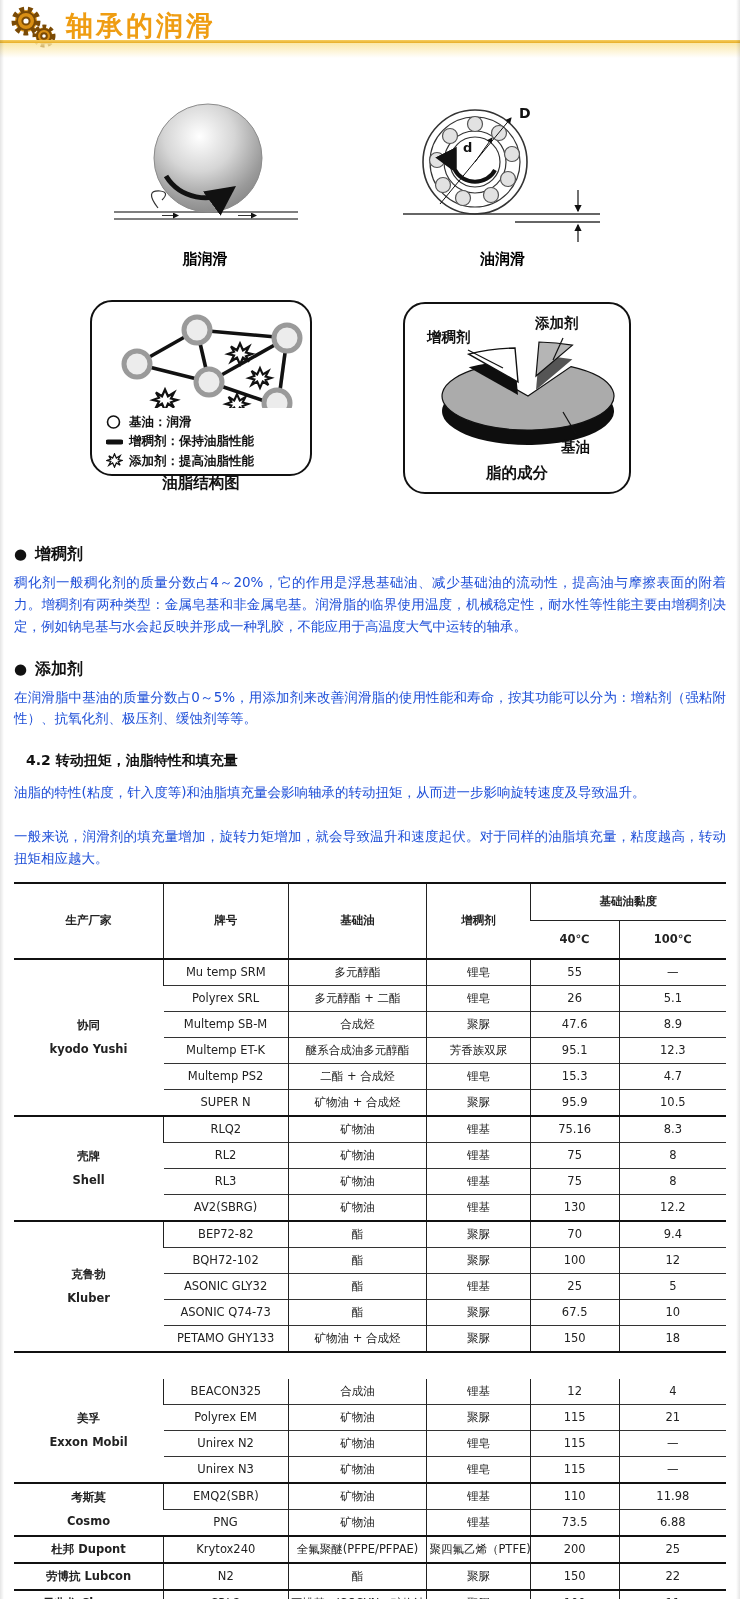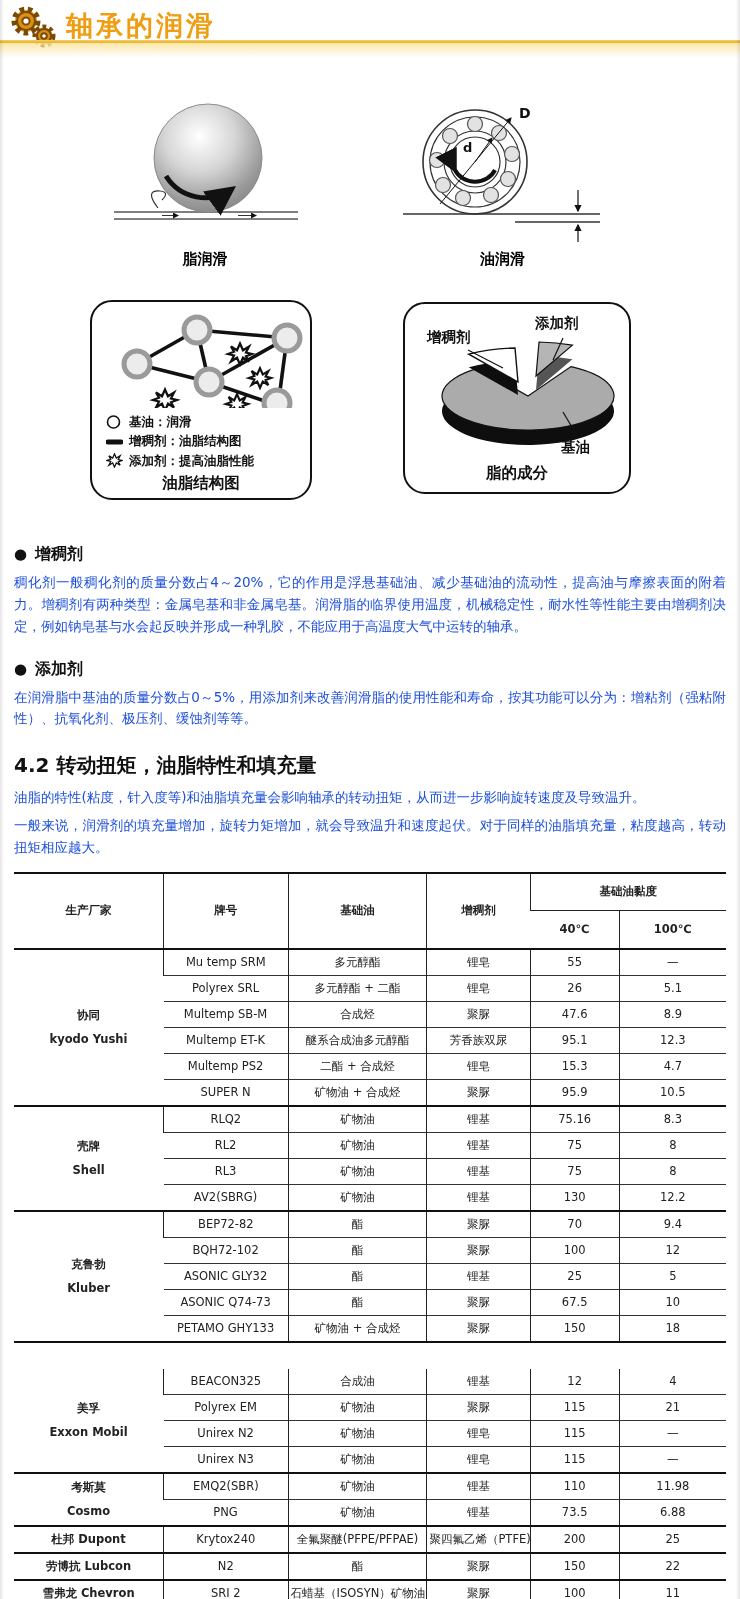--- a/index.html
+++ b/index.html
@@ -37,23 +37,23 @@
   .boxcap{font-size:15.5px;font-weight:bold;color:#111;margin-top:3px;}
 
   
   .sect{padding:0 14px;}
   .bullet-head{display:flex;align-items:center;gap:8px;font-size:16px;font-weight:bold;color:#111;}
   .bullet-head .dot{font-size:15px;line-height:1;}
   .sect p{margin:7px 0 0 0;font-size:13.5px;line-height:1.62;color:#1d4ed8;text-align:justify;}
   .s-thickener{margin-top:44px;}
   .s-additive{margin-top:21px;}
   .s-torque{margin-top:22px;}
-  .s-torque h2{margin:0;font-size:20px;font-weight:bold;color:#111;}
+  .s-torque h2{margin:12px;font-size:14px;font-weight:bold;color:#111;}
   .s-torque p{margin-top:8px;}
-  .s-torque p.p2{margin-top:7px;font-family:Liberation Mono, monospace;}
+  .s-torque p.p2{margin-top:22px;}
 
   
   .tbl-wrap{padding:0 14px;margin-top:12px;}
   table.greases{width:100%;border-collapse:collapse;table-layout:fixed;}
   table.greases td,table.greases th{
     border-left:1px solid #222;padding:0 2px;height:25px;text-align:center;
     font-size:11.5px;color:#222;overflow:hidden;white-space:nowrap;
   }
   table.greases td:first-child,table.greases th:first-child{border-left:none;}
   table.greases td.mfr{border-left:none;text-align:center;}
@@ -150,21 +150,21 @@
         <line x1="120" y1="130" x2="205" y2="130" stroke="#333" stroke-width="1.4"></line>
         <line x1="183" y1="98" x2="183" y2="119" stroke="#111" stroke-width="1.2" marker-end="url(#ahB)"></line>
         <line x1="183" y1="150" x2="183" y2="133" stroke="#111" stroke-width="1.2" marker-end="url(#ahB)"></line>
       </svg>
       <div class="figcap">油润滑</div>
     </div>
   </div>
 
   <div class="figrow2">
 
-    <div class="roundbox" style="left:90px;top:0;width:222px;height:200px;">
+    <div class="roundbox" style="left:90px;top:0;width:222px;height:176px;">
       <svg width="208" height="100" viewBox="0 0 208 100">
         <defs>
           <path id="burst" d="M0,-7 L2,-2.5 6,-5 4,-1 8,0 4,1.5 6,5 2,2.5 0,7 -2,2.5 -6,5 -4,1 -8,0 -4,-1.5 -6,-5 -2,-2.5 Z"></path>
         </defs>
         <g stroke="#111" stroke-width="3.6">
           <line x1="100" y1="22" x2="40" y2="56"></line>
           <line x1="100" y1="22" x2="112" y2="74"></line>
           <line x1="100" y1="22" x2="190" y2="30"></line>
           <line x1="40" y1="56" x2="112" y2="74"></line>
           <line x1="112" y1="74" x2="190" y2="30"></line>
@@ -189,21 +189,21 @@
         <div class="legend-item">
           <svg width="17" height="15">
               <circle cx="7.5" cy="8" r="6" fill="#fff" stroke="#111" stroke-width="1.6"></circle>
             </svg>
           <span>基油：润滑</span>
         </div>
         <div class="legend-item">
           <svg width="17" height="15">
               <line x1="2" y1="8" x2="15" y2="8" stroke="#111" stroke-width="5" stroke-linecap="round"></line>
             </svg>
-          <span>增稠剂：油脂结构图</span>
+          <span>增稠剂：保持油脂性能</span>
         </div>
         <div class="legend-item">
           <svg width="17" height="15" viewBox="-9 -8 18 16">
               <path d="M0,-7 L2,-2.5 6,-5 4,-1 8,0 4,1.5 6,5 2,2.5 0,7 -2,2.5 -6,5 -4,1 -8,0 -4,-1.5 -6,-5 -2,-2.5 Z" fill="#fff" stroke="#111" stroke-width="1.4"></path>
             </svg>
           <span>添加剂：提高油脂性能</span>
         </div>
       </div>
       <div class="boxcap">油脂结构图</div>
     </div>

